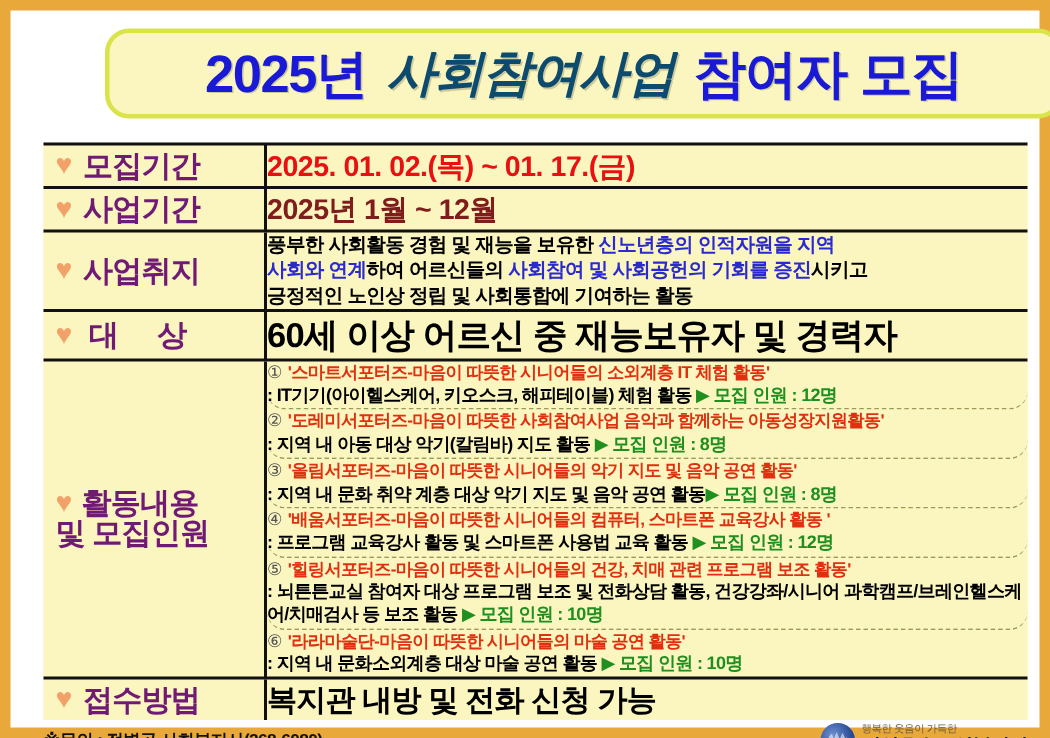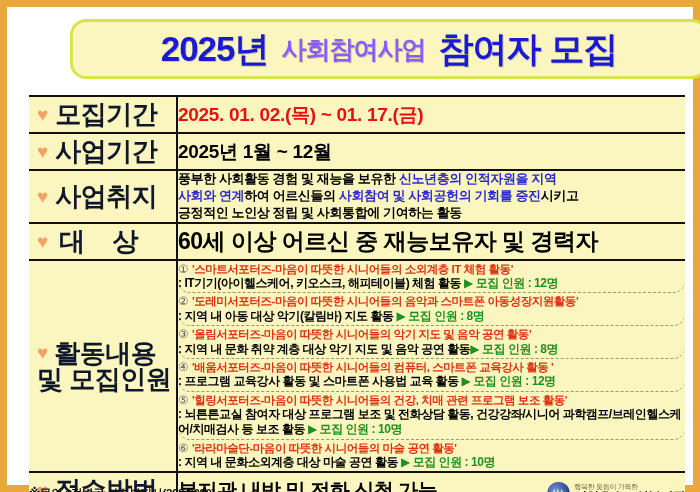--- a/index.html
+++ b/index.html
@@ -44,25 +44,26 @@
     margin-left: 32px;
   }
   .t-blue {
     color: #1a1ad6;
     font-size: 35px;
     font-weight: bold;
     letter-spacing: -1px;
     text-shadow: 1px 1px 0 rgba(0,0,0,.18);
   }
   .t-red {
-    color: #8b5cf6;
-    font-size: 25px;
+    color: #0c4a6e;
+    font-size: 33px;
     font-weight: bold;
     letter-spacing: -1px;
     text-shadow: 1px 1px 0 rgba(0,0,0,.18);
+    font-style: italic;
   }
 
   
   #info-table {
     position: absolute;
     left: 22px;
     top: 88px;
     width: 656px;
     border-collapse: collapse;
     background: #fbf6bf;
@@ -89,22 +90,22 @@
     gap: 7px;
     padding-left: 8px;
   }
   .heart {
     color: #f2a268;
     font-size: 19px;
     line-height: 1;
     flex: 0 0 auto;
   }
   .label-txt {
-    color: #0f172a;
-    font-size: 26px;
+    color: #701a75;
+    font-size: 20px;
     font-weight: bold;
     letter-spacing: -0.5px;
     white-space: nowrap;
   }
   .label-txt.spaced {
     letter-spacing: 10px;
     padding-left: 4px;
   }
   .label-stack {
     display: flex;
@@ -123,21 +124,21 @@
     padding: 2px 0 2px 9px;
   }
 
   .v-red {
     color: #e81010;
     font-size: 19px;
     font-weight: bold;
     letter-spacing: -0.3px;
   }
   .v-green {
-    color: #000000;
+    color: #7f1d1d;
     font-size: 19px;
     font-weight: bold;
     letter-spacing: -0.3px;
   }
   .v-black-lg {
     color: #000;
     font-size: 23px;
     font-weight: bold;
     letter-spacing: -0.5px;
   }
@@ -331,21 +332,21 @@
             </div>
           </div>
         </td>
         <td class="act-cell">
           <div id="activity-list">
               <div class="act-item">
                 <div class="act-title"><span class="act-num">①</span><span>'스마트서포터즈-마음이 따뜻한 시니어들의 소외계층 IT 체험  활동'</span></div>
                 <div class="act-desc"><span>: IT기기(아이헬스케어, 키오스크, 해피테이블) 체험 활동 </span><span class="cnt">▶ 모집 인원 : 12명</span></div>
               </div>
               <div class="act-item">
-                <div class="act-title"><span class="act-num">②</span><span>'도레미서포터즈-마음이 따뜻한 시니어들의 음악과 스마트폰 아동성장지원활동'</span></div>
+                <div class="act-title"><span class="act-num">②</span><span>'도레미서포터즈-마음이 따뜻한 사회참여사업 음악과 함께하는 아동성장지원활동'</span></div>
                 <div class="act-desc"><span>: 지역 내 아동 대상 악기(칼림바) 지도 활동 </span><span class="cnt">▶ 모집 인원 : 8명</span></div>
               </div>
               <div class="act-item">
                 <div class="act-title"><span class="act-num">③</span><span>'올림서포터즈-마음이 따뜻한 시니어들의 악기 지도 및 음악 공연 활동'</span></div>
                 <div class="act-desc"><span>: 지역 내 문화 취약 계층 대상 악기 지도 및 음악 공연 활동</span><span class="cnt">▶ 모집 인원 : 8명</span></div>
               </div>
               <div class="act-item">
                 <div class="act-title"><span class="act-num">④</span><span>'배움서포터즈-마음이 따뜻한 시니어들의 컴퓨터, 스마트폰 교육강사 활동 '</span></div>
                 <div class="act-desc"><span>: 프로그램 교육강사 활동 및 스마트폰 사용법 교육 활동 </span><span class="cnt">▶ 모집 인원 : 12명</span></div>
               </div>

